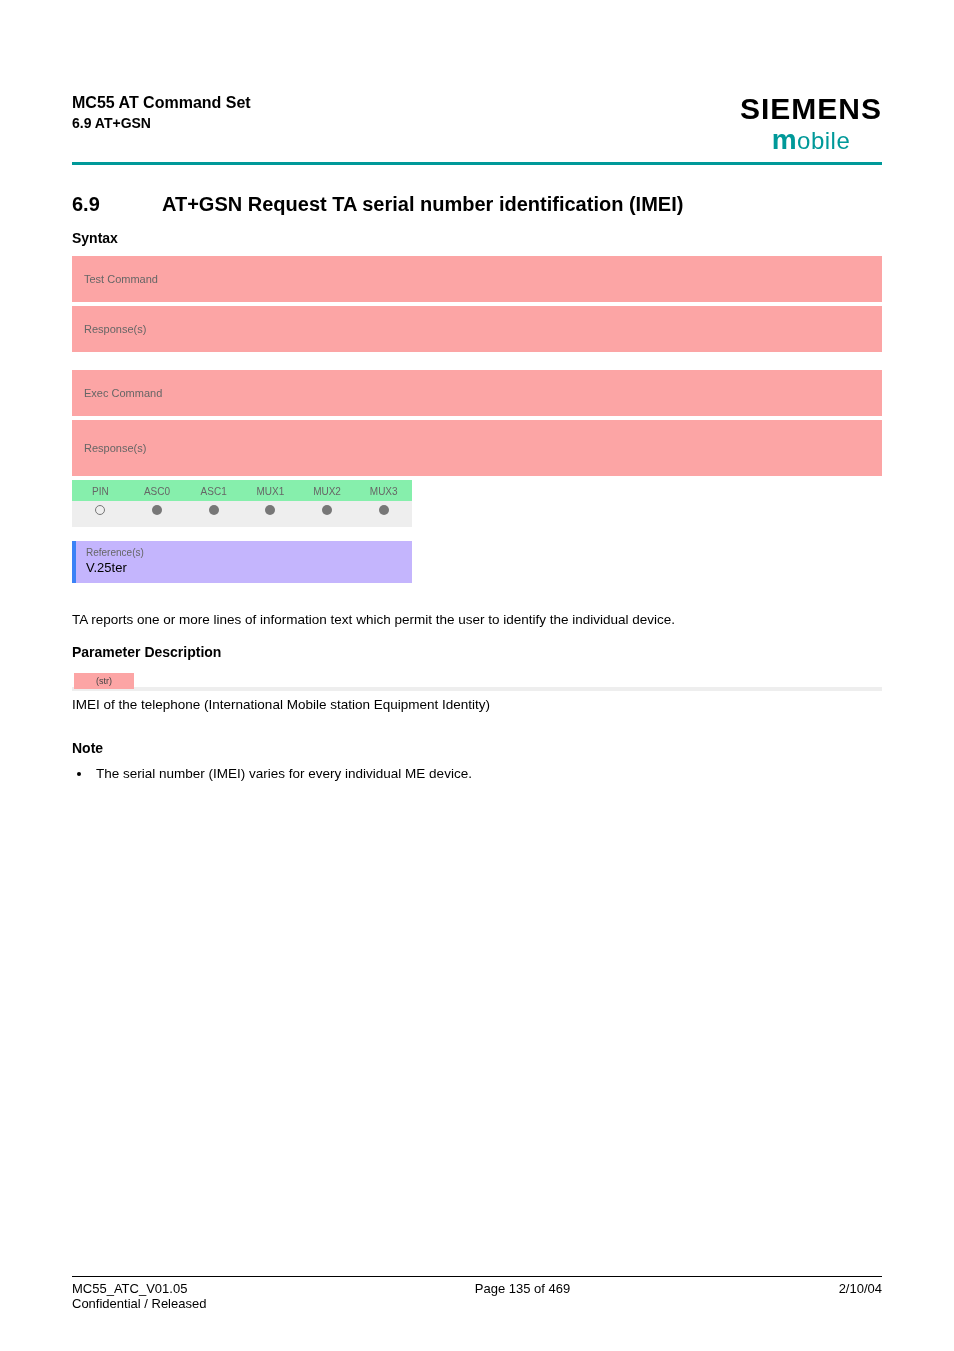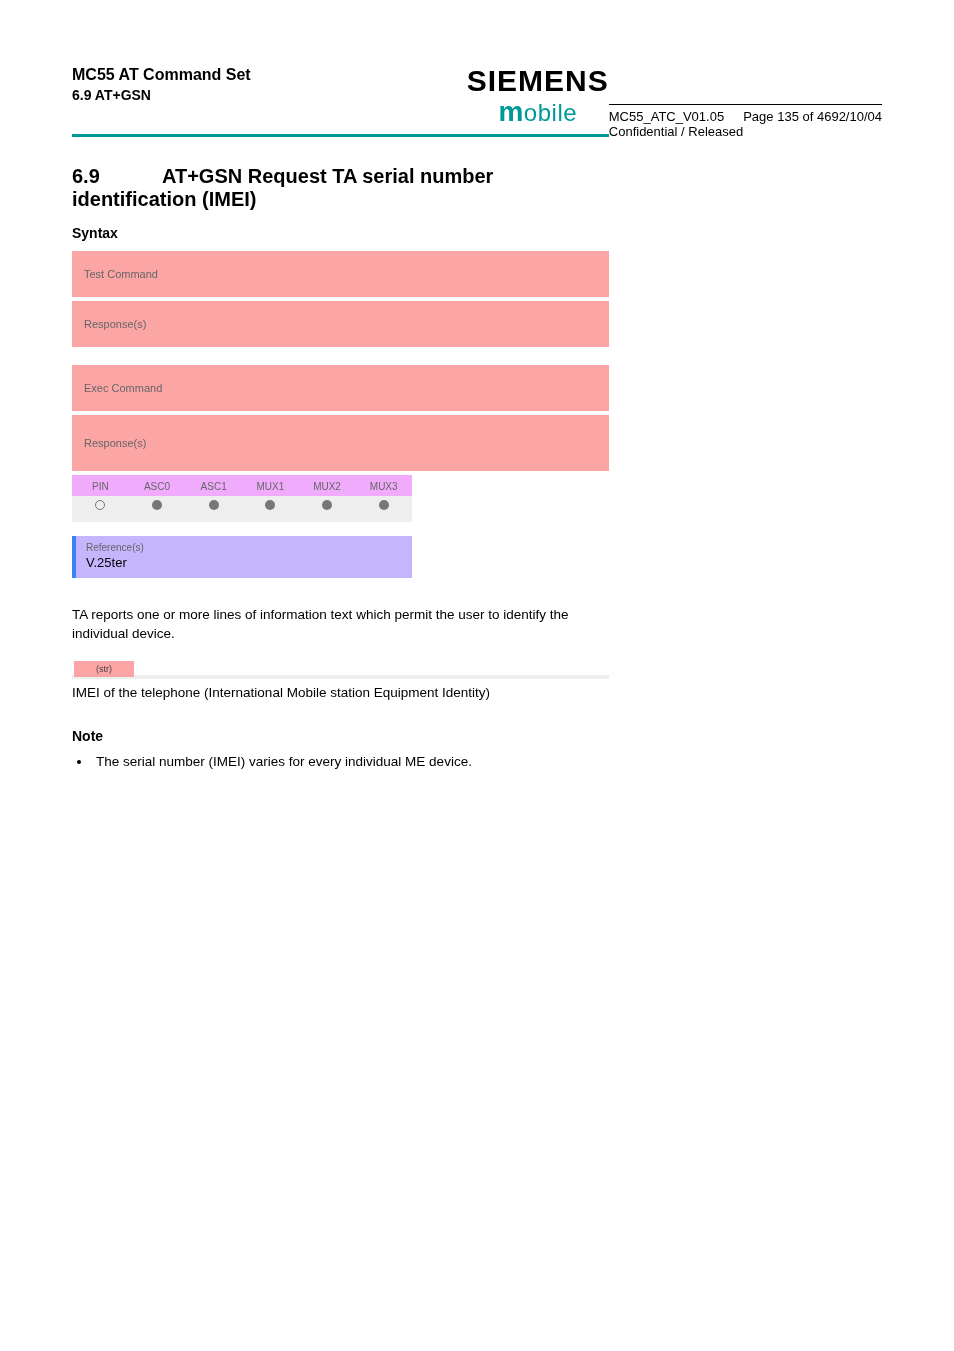--- a/index.html
+++ b/index.html
@@ -1,37 +1,37 @@
 <!DOCTYPE html>
 <html><head>
 <meta charset="utf-8">
 <style>
   * { box-sizing: border-box; margin: 0; padding: 0; }
   html, body { width: 954px; background: #fff; font-family: Arial, Helvetica, sans-serif; color: #000; }
-  .page { padding: 64px 72px 40px 72px; min-height: 1351px; display: flex; flex-direction: row; }
+  .page { padding: 92px 72px 40px 72px; min-height: 1351px; display: flex; flex-direction: column; }
   .content { flex: 1; }
 
   .header-row { display: flex; justify-content: space-between; align-items: flex-start; }
   .header-left { font-weight: bold; font-size: 16px; line-height: 1.35; }
   .header-sub { font-weight: bold; font-size: 14px; }
   .brand { text-align: center; }
   .brand-siemens { font-family: Arial, sans-serif; font-weight: 900; font-size: 30px; letter-spacing: 1px; color: #000; }
   .brand-mobile { font-size: 24px; color: #009999; font-weight: 400; margin-top: -2px; letter-spacing: 0.5px; }
   .brand-mobile .m { font-weight: 700; font-size: 28px; text-transform: lowercase; }
   .hr-teal { border: none; border-top: 3px solid #009999; margin-top: 6px; margin-bottom: 28px; }
 
   h1.section-title { font-size: 20px; font-weight: bold; margin-bottom: 14px; }
   h1.section-title .num { display: inline-block; width: 90px; }
 
   .subhead { font-size: 14px; font-weight: bold; margin: 14px 0 10px 0; }
 
   .block { background: #fca5a5; padding: 10px 12px; font-size: 11px; color: #666; margin-bottom: 4px; min-height: 46px; display:flex; align-items:center; }
   .gap { height: 14px; }
 
-  .flag-row { display: flex; background: #f0abfc; width: 340px; margin-top: 0; }
+  .flag-row { display: flex; background: #86efac; width: 340px; margin-top: 0; }
   .flag-cell { flex: 1; text-align: center; font-size: 10px; color: #666; padding: 6px 0 4px 0; }
   .flag-sym-row { display: flex; background: #eeeeee; width: 340px; padding-bottom: 8px; }
   .flag-sym { flex:1; text-align:center; }
   .circle-open { display:inline-block; width:10px; height:10px; border:1px solid #777; border-radius:50%; }
   .circle-fill { display:inline-block; width:10px; height:10px; background:#777; border-radius:50%; }
 
   .ref-box { background:#c4b5fd; width:340px; margin-top:14px; padding:6px 10px 8px 10px; border-left: 4px solid #3b82f6; }
   .ref-label { font-size:10px; color:#666; }
   .ref-val { font-size:13px; color:#000; margin-top:2px; }
 
@@ -108,20 +108,21 @@
 
     <div class="ref-box">
       <div class="ref-label">Reference(s)</div>
       <div class="ref-val">V.25ter</div>
     </div>
 
     <div style="height:22px;"></div>
 
     <div class="bodytext">TA reports one or more lines of information text which permit the user to identify the individual device.</div>
 
+    <div class="subhead">Parameter Description</div>
     <div>
       <span class="param-tag">(str)</span>
       <div class="param-bar"></div>
     </div>
     <div class="param-text">IMEI of the telephone (International Mobile station Equipment Identity)</div>
 
     <div style="height:14px;"></div>
 
     <div class="subhead">Note</div>
     <ul class="note">

